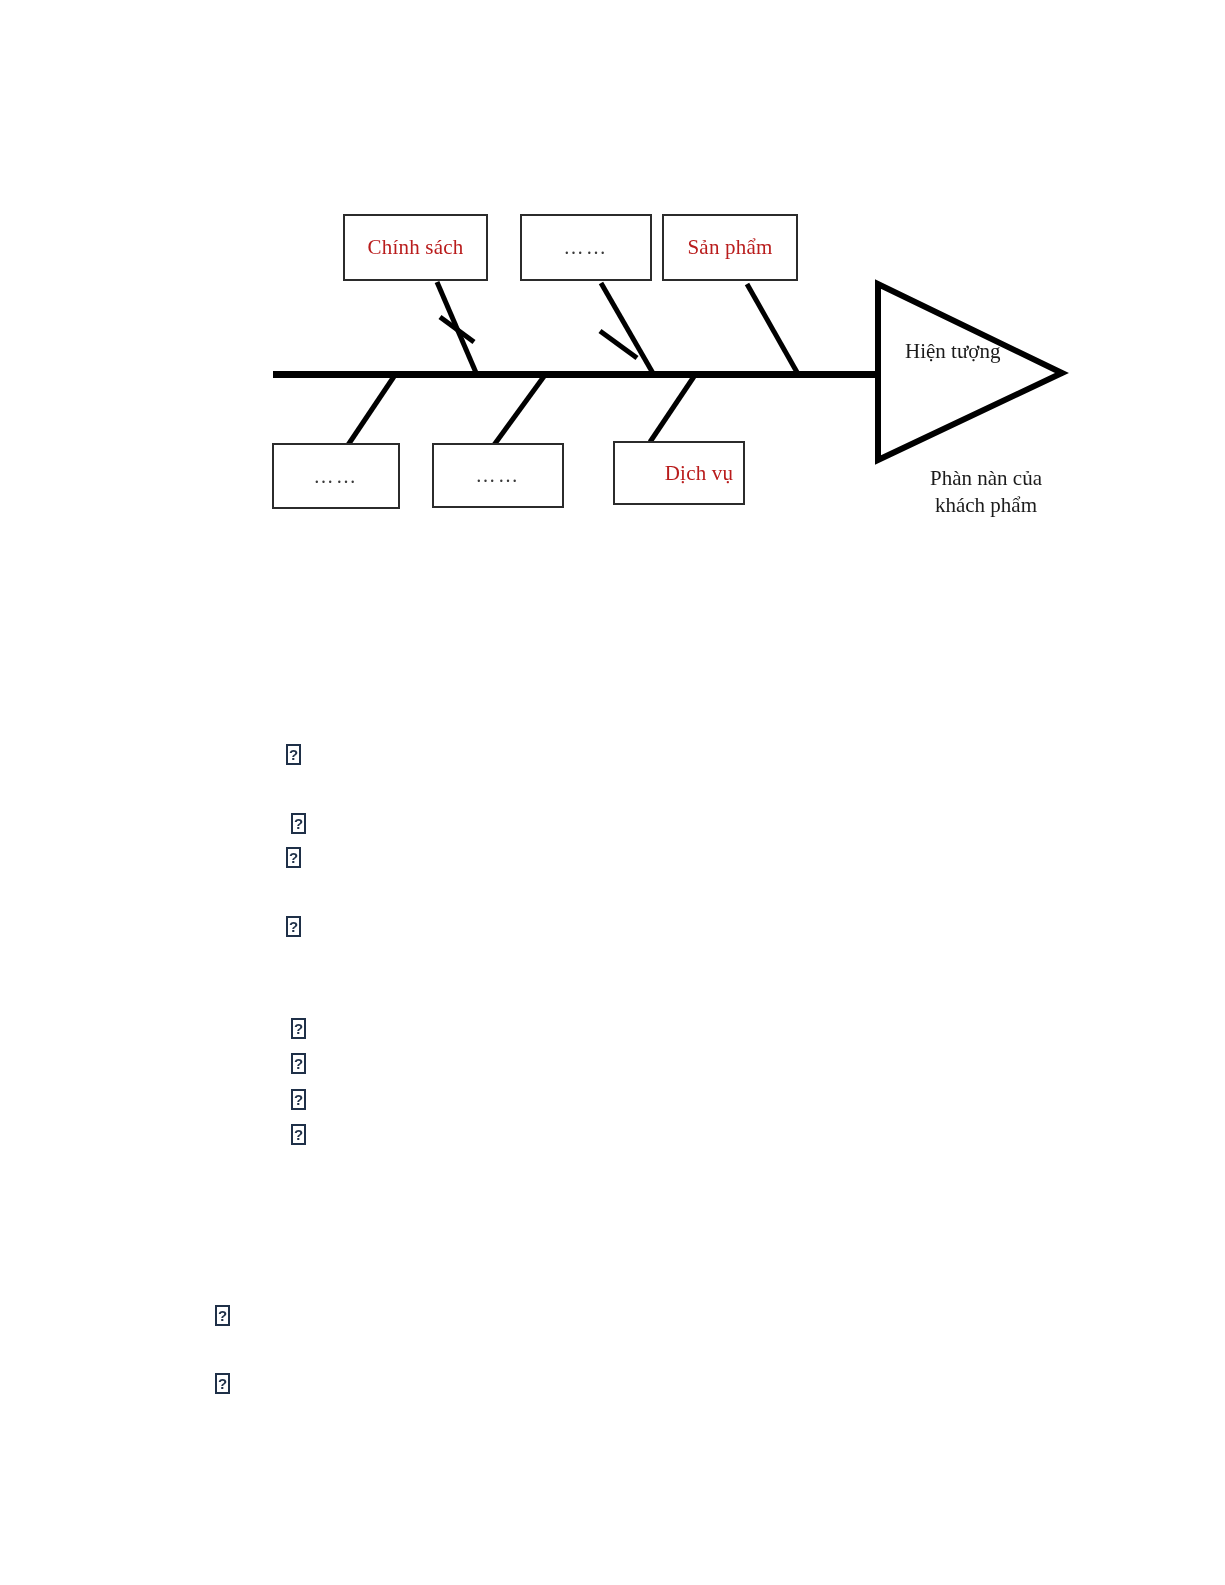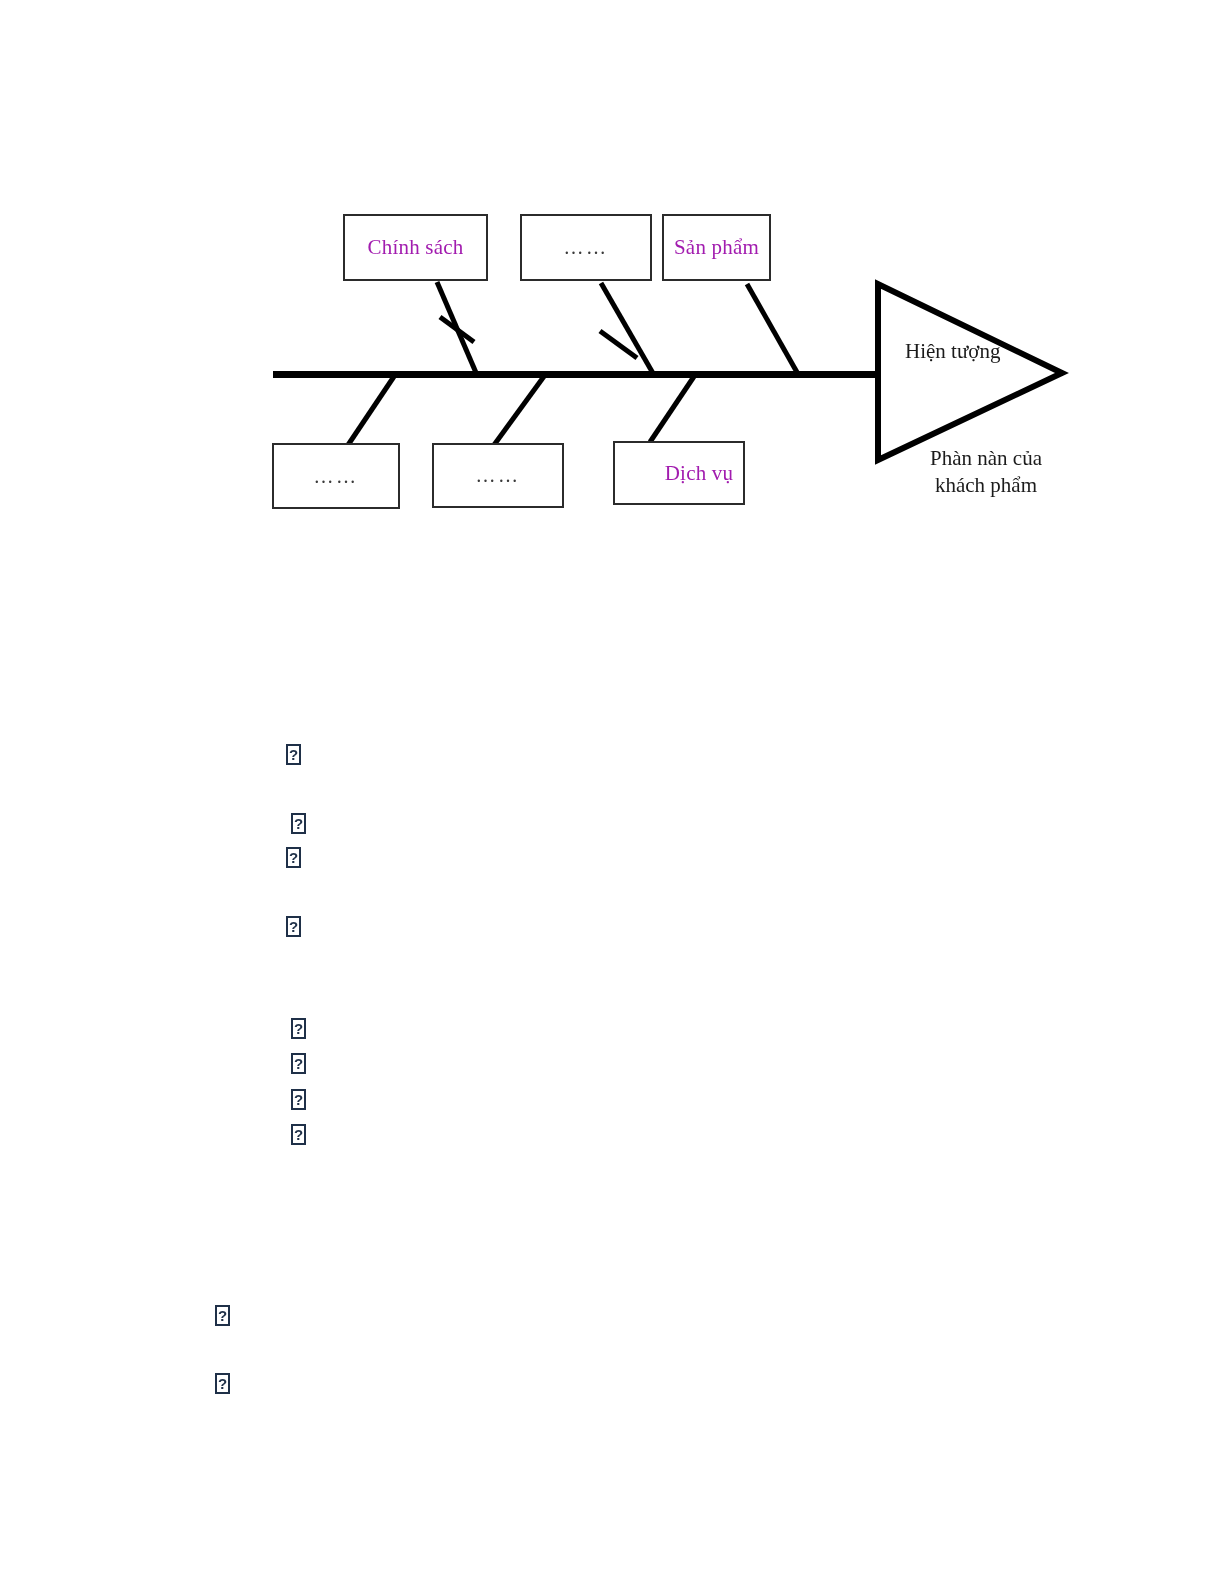--- a/index.html
+++ b/index.html
@@ -44,21 +44,21 @@
   .cause-box {
     position: absolute;
     box-sizing: border-box;
     border: 2px solid #2b2b2b;
     background: #ffffff;
     display: flex;
     align-items: center;
     justify-content: center;
     font-size: 21px;
     line-height: 1.15;
-    color: #a21caf;
+    color: #b91c1c;
     letter-spacing: 0.2px;
   }
   .cause-box.dots {
     font-size: 20px;
     letter-spacing: 2.5px;
     color: #3a3a3a;
   }
   .effect-label {
     position: absolute;
     font-size: 21px;
@@ -124,41 +124,41 @@
     </svg>
 
     <div class="cause-box" style="left:343px; top:214px; width:145px; height:67px;">
       <span>Chính sách</span>
     </div>
 
     <div class="cause-box dots" style="left:520px; top:214px; width:132px; height:67px;">
       <span>……</span>
     </div>
 
-    <div class="cause-box" style="left:662px; top:214px; width:109px; height:67px;">
+    <div class="cause-box" style="left:662px; top:214px; width:136px; height:67px;">
       <span>Sản phẩm</span>
     </div>
 
     <div class="cause-box dots" style="left:272px; top:443px; width:128px; height:66px;">
       <span>……</span>
     </div>
 
     <div class="cause-box dots" style="left:432px; top:443px; width:132px; height:65px;">
       <span>……</span>
     </div>
 
     <div class="cause-box" style="left:613px; top:441px; width:132px; height:64px;padding-left:40px;">
       <span>Dịch vụ</span>
     </div>
 
     <div class="effect-label" style="left:905px; top:338px;text-align:center;">
       <div>Hiện tượng</div>
     </div>
 
-    <div class="effect-caption" style="left:930px; top:445px;">
+    <div class="effect-caption" style="left:930px; top:465px;">
       <div>Phàn nàn của</div>
       <div>khách phẩm</div>
     </div>
   </div>
 
   <div class="glyph-row" style="left:286px; top:744px;">
     <span class="tofu">?</span>
   </div>
   <div class="glyph-row" style="left:291px; top:813px;">
     <span class="tofu">?</span>

